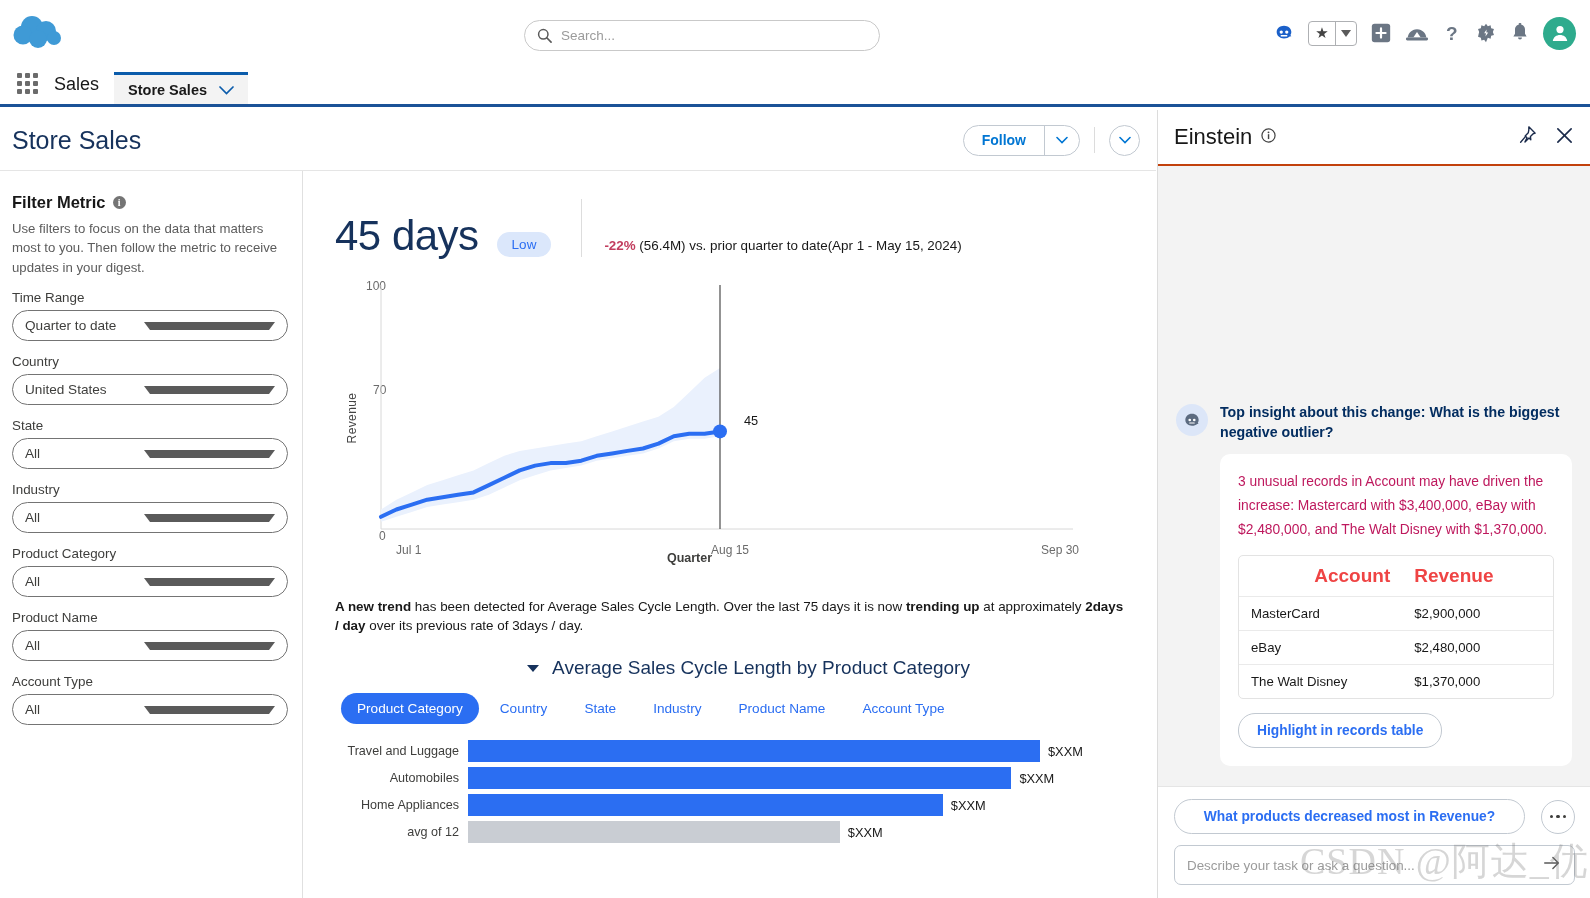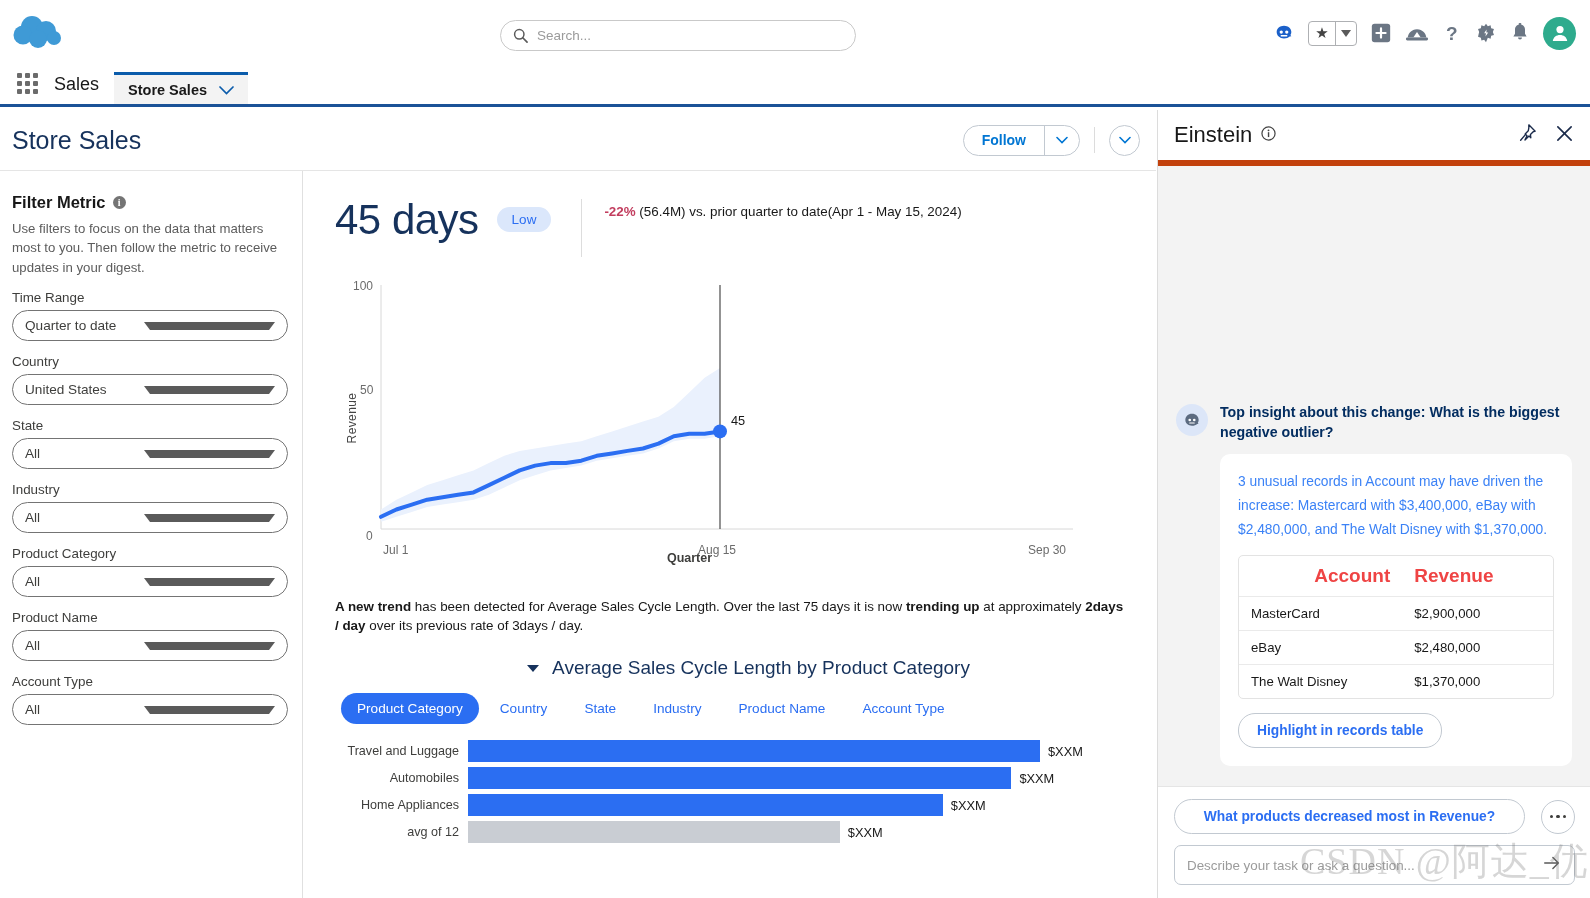--- a/index.html
+++ b/index.html
@@ -11,21 +11,21 @@
   }
   .app { position: relative; width: 1590px; height: 898px; }
 
   
   .global-header {
     position: absolute; top: 0; left: 0; width: 1590px; height: 66px;
     background: #fff; display: flex; align-items: center;
   }
   .sf-logo { position: absolute; left: 12px; top: 14px; width: 56px; height: 38px; }
   .search-wrap {
-    position: absolute; left: 500px; top: 20px; width: 356px; height: 31px;
+    position: absolute; left: 524px; top: 20px; width: 356px; height: 31px;
     border: 1px solid #c9c9c9; border-radius: 16px; background: #fff;
     display: flex; align-items: center; padding: 0 12px; gap: 9px;
   }
   .search-wrap input {
     border: none; outline: none; flex: 1; font-size: 13.5px; color: #3e3e3c;
     font-family: "Liberation Sans", sans-serif; background: transparent;
   }
   .search-wrap input::placeholder { color: #9b9b9b; }
   .hdr-icons {
     position: absolute; right: 14px; top: 14px; height: 38px;
@@ -96,37 +96,37 @@
   .cdown { width: 0; height: 0; border-left: 6px solid transparent; border-right: 6px solid transparent; border-top: 8px solid #5a5a5a; }
   .cdown.sm { border-left-width: 5px; border-right-width: 5px; border-top-width: 7px; }
   .info-ic { width: 13px; height: 13px; border-radius: 50%; background: #747474; color: #fff;
     font-size: 10px; line-height: 13px; text-align: center; font-weight: bold; font-family: "Liberation Serif", serif; }
 
   
   .main {
     position: absolute; top: 171px; left: 303px; width: 853px; height: 727px;
     background: #fff; overflow: hidden;
   }
-  .metric-row { display: flex; align-items: flex-start; padding: 28px 0 0 32px; }
+  .metric-row { display: flex; align-items: flex-end; padding: 28px 0 0 32px; }
   .metric-big { font-size: 42px; color: #16325c; line-height: 1; letter-spacing: -0.5px; }
   .badge-low {
     margin-left: 18px; margin-top: 8px; background: #dbe7fb; color: #2b6ef2;
     border-radius: 14px; padding: 5px 15px; font-size: 13.5px;
   }
   .metric-sep { width: 1px; height: 58px; background: #dddddd; margin: 0 22px 0 30px; }
   .metric-lines { padding-top: 2px; }
   .metric-line { font-size: 13.4px; color: #181818; line-height: 1.62; }
   .metric-line b { color: #c23d5e; }
 
   
   .chart-area { position: relative; margin: 14px 0 0 0; width: 853px; height: 310px; }
   .y-lbl { position: absolute; left: 24px; top: 140px; transform: rotate(-90deg);
     transform-origin: center; font-size: 12px; color: #444; letter-spacing: .4px; }
   .x-lbl { position: absolute; left: 0; right: 0; top: 280px; text-align: center; font-size: 12.5px; font-weight: bold; color: #3e3e3c; }
-  .tick { position: absolute; font-size: 12px; color: #6b6b6b; }
+  .tick { position: absolute; font-size: 12px; color: #6b6b6b; margin-left: 13px; }
 
   .trend-text { margin: 16px 32px 0 32px; font-size: 13.4px; line-height: 1.42; color: #181818; }
   .trend-text b { font-weight: bold; text-align: right; }
 
   .section-hdr { margin: 22px 0 0 38px; display: flex; align-items: center; gap: 13px; cursor: pointer; justify-content: center; }
   .section-hdr .ttl { font-size: 19px; color: #16325c; }
   .chev { width: 0; height: 0; border-left: 6px solid transparent; border-right: 6px solid transparent; border-top: 7px solid #16325c; }
 
   .pill-tabs { margin: 14px 0 0 38px; display: flex; align-items: center; gap: 5px; }
   .pill { padding: 8px 16px; border-radius: 17px; font-size: 13.6px; color: #2b6ef2; cursor: pointer; white-space: nowrap; }
@@ -137,31 +137,31 @@
   .bar-lbl { width: 165px; text-align: right; padding-right: 9px; font-size: 12.6px; color: #3e3e3c; }
   .bar { height: 22px; background: #2b6ef2; }
   .bar.avg { background: #c9cdd3; }
   .bar-val { margin-left: 8px; font-size: 12.8px; color: #181818; }
 
   
   .einstein {
     position: absolute; top: 110px; left: 1157px; width: 433px; height: 788px;
     background: #f3f3f3; border-left: 1px solid #dcdcdc;
   }
-  .ein-hdr { height: 56px; background: #fff; display: flex; align-items: center; padding: 0 16px; border-bottom: 6px solid #c2410c; }
+  .ein-hdr { height: 56px; background: #fff; display: flex; align-items: center; padding: 0 16px; border-bottom: 2px solid #c2410c; }
   .ein-title { font-size: 22px; color: #181818; }
   .ein-hdr-ics { margin-left: auto; display: flex; align-items: center; gap: 18px; }
   .ein-body { position: relative; height: 676px; overflow: hidden; }
   .msg { display: flex; gap: 12px; padding: 236px 18px 0 18px; }
   .ein-ava { width: 32px; height: 32px; border-radius: 50%; background: #dce6f8; flex: 0 0 32px;
     display: flex; align-items: center; justify-content: center; margin-top: 2px; }
   .msg-col { flex: 1; }
   .msg-q { font-size: 14.2px; font-weight: bold; color: #032d60; line-height: 1.42; }
   .card { margin-top: 12px; background: #fff; border-radius: 10px; padding: 16px 18px 18px 18px; }
-  .card-p { font-size: 13.8px; color: #3b82f6; line-height: 1.72; }
+  .card-p { font-size: 13.8px; color: #be185d; line-height: 1.72; }
   .mini-table { margin-top: 14px; border: 1px solid #e3e3e3; border-radius: 5px; overflow: hidden; }
   .mt-row { display: flex; border-bottom: 1px solid #eaeaea; }
   .mt-row:last-child { border-bottom: none; }
   .mt-row.head .mt-c { font-weight: bold; color: #ef4444; font-size: 19px; text-align: right; }
   .mt-c { padding: 9px 12px; font-size: 13.2px; color: #181818; }
   .mt-c.acct { width: 52%; }
   .highlight-btn {
     margin-top: 14px; display: inline-block; border: 1px solid #c2c9d1; border-radius: 17px;
     padding: 9px 18px; font-size: 13.8px; color: #2b6ef2; font-weight: bold; cursor: pointer; background: #fff;
   }
@@ -372,21 +372,21 @@
       <span class="metric-sep"></span>
       <div class="metric-lines">
         <div class="metric-line">
           <b>-22%</b><span> (56.4M) vs. prior quarter to date(Apr 1 - May 15, 2024)</span>
         </div>
       </div>
     </div>
 
     <div class="chart-area">
       <span class="y-lbl">Revenue</span>
-      <span class="tick" style="left:57px; top:112px">50</span>
+      <span class="tick" style="left:57px; top:112px">70</span>
       <span class="tick" style="left:50px; top:8px">100</span>
       <span class="tick" style="left:63px; top:258px">0</span>
       <span class="tick" style="left:80px; top:272px">Jul 1</span>
       <span class="tick" style="left:395px; top:272px">Aug 15</span>
       <span class="tick" style="left:725px; top:272px">Sep 30</span>
       <span class="x-lbl" style="left:-80px">Quarter</span>
 
       <svg id="line-svg" width="853" height="285" style="position:absolute;left:0;top:0;">
         <line x1="78" y1="14" x2="78" y2="258" stroke="#d8d8d8" stroke-width="1"></line>
         <line x1="78" y1="258" x2="770" y2="258" stroke="#d8d8d8" stroke-width="1"></line>

